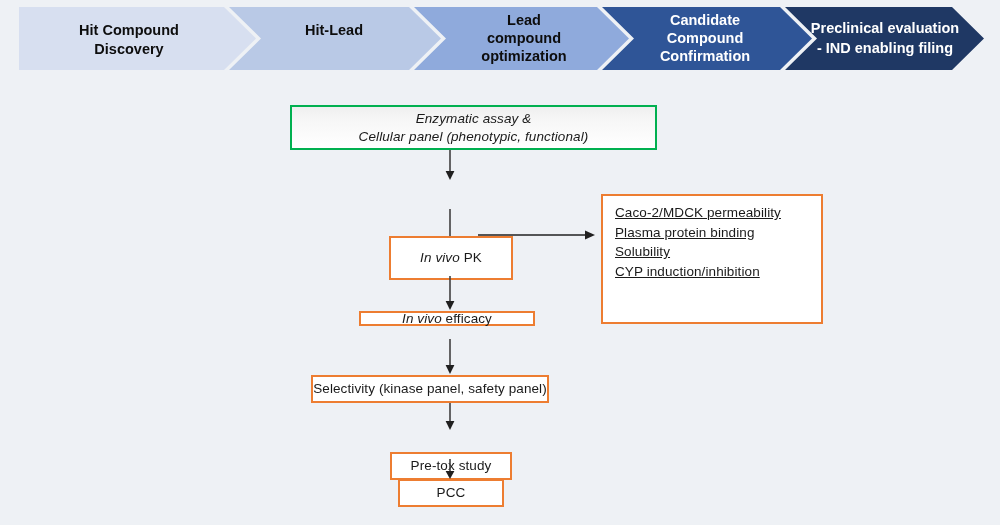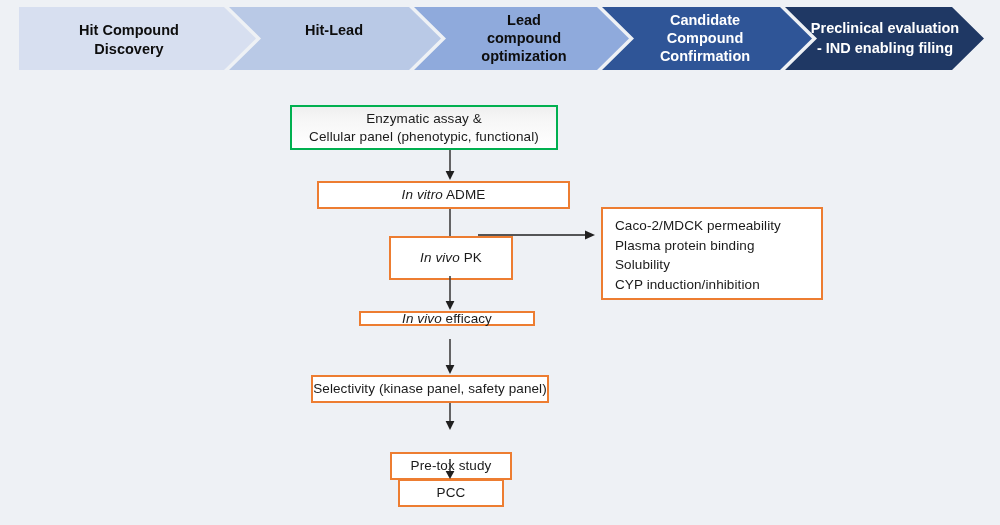--- a/index.html
+++ b/index.html
@@ -109,53 +109,50 @@
     <text class="stage-label light" x="686" y="32">Compound</text>
     <text class="stage-label light" x="686" y="50">Confirmation</text>
 
     <text class="stage-label light" x="866" y="22">Preclinical evaluation</text>
     <text class="stage-label light" x="866" y="42">- IND enabling filing</text>
   </svg>
 </div>
 
 <div id="flow">
 
-  <div class="node green" style="left:290px; top:105px; width:268px; height:45px;">
+  <div class="node green" style="left:290px; top:105px; width:367px; height:45px;font-style:italic;">
     <div>
       <span>Enzymatic assay &amp;</span><br>
       <span>Cellular panel (phenotypic, functional)</span>
     </div>
   </div>
 
   <div class="conn" style="left:443px; top:150px;">
     <svg width="14" height="31">
         <line x1="7" y1="0" x2="7" y2="22" stroke="#404040" stroke-width="1.6"></line>
         <polygon points="7,30 2.6,21 11.4,21" fill="#202020"></polygon>
       </svg>
   </div>
 
-  <div class="node orange" style="left:317px; top:181px; width:253px; height:28px;">
-    <span><span class="it">In vitro</span><span> ADME</span></span>
-  </div>
 
   <div class="conn" style="left:443px; top:209px;">
     <svg width="14" height="39">
         <line x1="7" y1="0" x2="7" y2="30" stroke="#404040" stroke-width="1.6"></line>
         <polygon points="7,38 2.6,29 11.4,29" fill="#202020"></polygon>
       </svg>
   </div>
 
   <div class="conn" style="left:478px; top:228px;">
     <svg width="118" height="14">
         <line x1="0" y1="7" x2="108" y2="7" stroke="#202020" stroke-width="1.4"></line>
         <polygon points="117,7 107,2.4 107,11.6" fill="#202020"></polygon>
       </svg>
   </div>
 
-  <div class="node orange listbox" style="left:601px; top:207px; width:222px; height:93px;">
+  <div class="node orange listbox" style="left:601px; top:194px; width:222px; height:130px;text-decoration:underline;">
     <div class="li">Caco-2/MDCK permeability</div>
     <div class="li">Plasma protein binding</div>
     <div class="li">Solubility</div>
     <div class="li">CYP induction/inhibition</div>
   </div>
 
   <div class="node orange" style="left:389px; top:236px; width:124px; height:44px;">
     <span><span class="it">In vivo</span><span> PK</span></span>
   </div>
 

